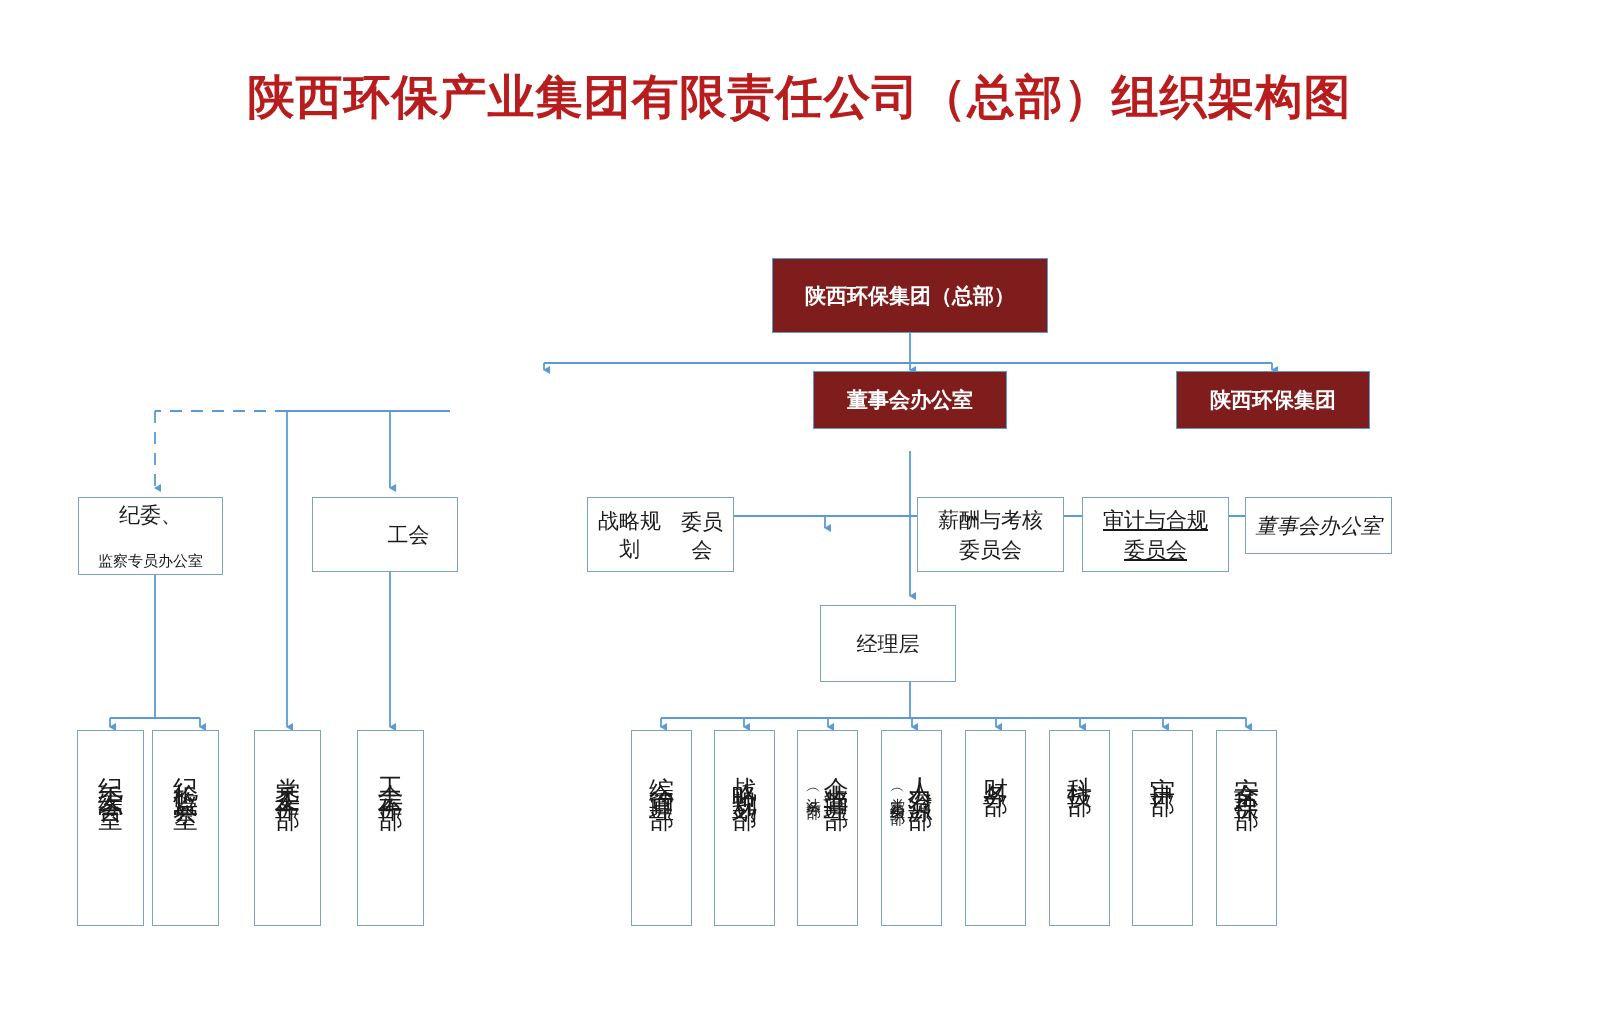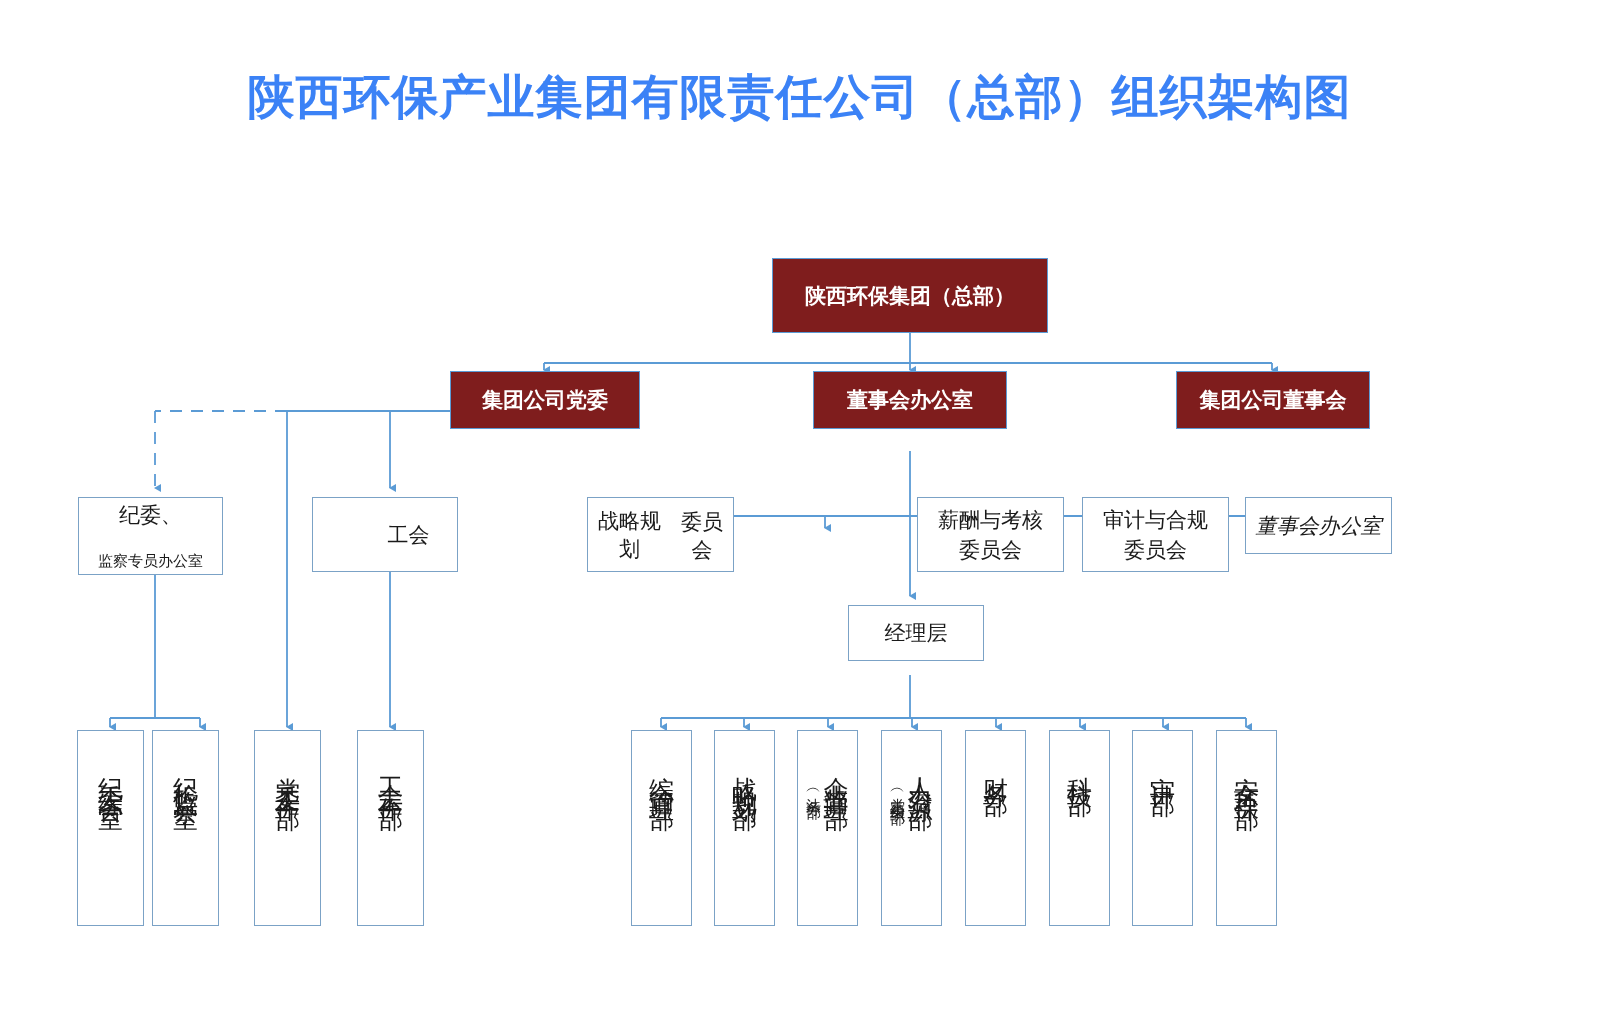--- a/index.html
+++ b/index.html
@@ -20,21 +20,21 @@
   #page-title {
     position: absolute;
     left: 0;
     top: 66px;
     width: 1599px;
     text-align: center;
     font-family: "Liberation Serif", "DejaVu Serif", serif;
     font-weight: bold;
     font-size: 47px;
     letter-spacing: 1px;
-    color: #3b82f6;
+    color: #b91c1c;
     white-space: nowrap;
   }
   svg#wires {
     position: absolute;
     left: 0;
     top: 0;
     width: 1599px;
     height: 1034px;
     pointer-events: none;
   }
@@ -153,30 +153,27 @@
       <path d="M1080,718 L1080,727" marker-end="url(#arrow)"></path>
       <path d="M1163,718 L1163,727" marker-end="url(#arrow)"></path>
       <path d="M1246,718 L1246,727" marker-end="url(#arrow)"></path>
     </g>
   </svg>
 
   <div class="node blue" style="left:772px; top:258px; width:276px; height:75px;">
     <span class="lbl">陕西环保集团（总部）</span>
   </div>
 
-  <div class="node blue" style="left:450px; top:371px; width:190px; height:58px;">
-    <span class="lbl">集团公司党委</span>
-  </div>
 
   <div class="node blue" style="left:813px; top:371px; width:194px; height:58px;">
     <span class="lbl">董事会办公室</span>
   </div>
 
   <div class="node blue" style="left:1176px; top:371px; width:194px; height:58px;">
-    <span class="lbl">集团公司董事会</span>
+    <span class="lbl">陕西环保集团</span>
   </div>
 
   <div class="node plain" style="left:78px; top:497px; width:145px; height:78px; flex-direction:column;">
     <span class="lbl">纪委、</span>
     <span class="sub">监察专员办公室</span>
   </div>
 
   <div class="node plain" style="left:312px; top:497px; width:146px; height:75px;padding-left:47px;">
     <span class="lbl">工会</span>
   </div>
@@ -185,30 +182,30 @@
     <span class="lbl">战略规划</span>
     <span class="sub" style="font-size:21px; margin-top:2px;">委员会</span>
   </div>
 
 
   <div class="node plain" style="left:917px; top:497px; width:147px; height:75px; flex-direction:column;">
     <span class="lbl">薪酬与考核</span>
     <span class="sub" style="font-size:21px; margin-top:2px;">委员会</span>
   </div>
 
-  <div class="node plain" style="left:1082px; top:497px; width:147px; height:75px; flex-direction:column;">
+  <div class="node plain" style="left:1082px; top:497px; width:147px; height:75px; flex-direction:column;text-decoration:underline;">
     <span class="lbl">审计与合规</span>
     <span class="sub" style="font-size:21px; margin-top:2px;">委员会</span>
   </div>
 
   <div class="node plain" style="left:1245px; top:497px; width:147px; height:57px;font-style:italic;">
     <span class="lbl">董事会办公室</span>
   </div>
 
-  <div class="node plain" style="left:848px; top:605px; width:136px; height:56px;">
+  <div class="node plain" style="left:820px; top:605px; width:136px; height:77px;">
     <span class="lbl">经理层</span>
   </div>
 
   <div class="node plain vert" style="left:77px; top:730px; width:67px; height:196px;">
     <div class="vwrap">
       <span class="vtext">纪委综合室</span>
     </div>
   </div>
 
   <div class="node plain vert" style="left:152px; top:730px; width:67px; height:196px;">

